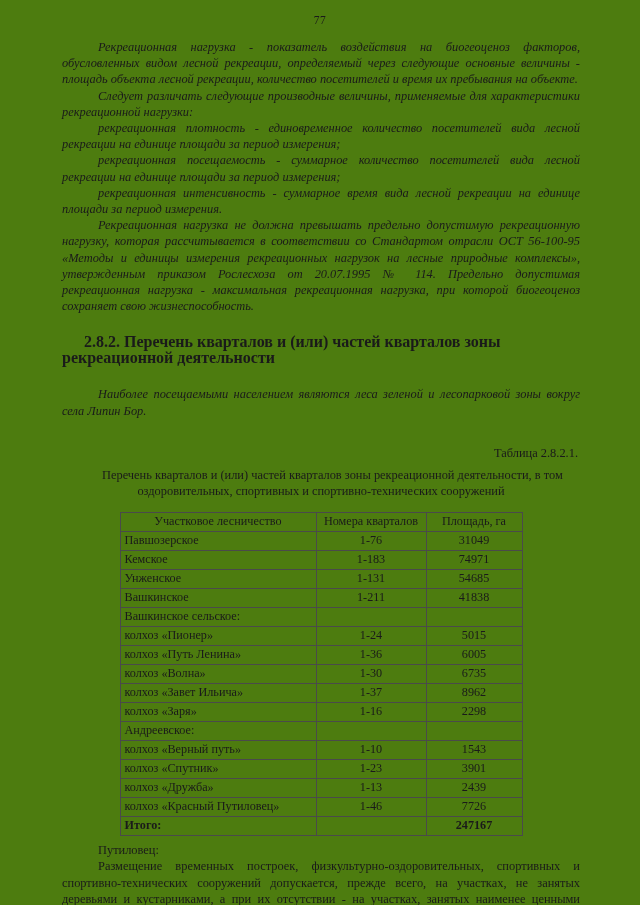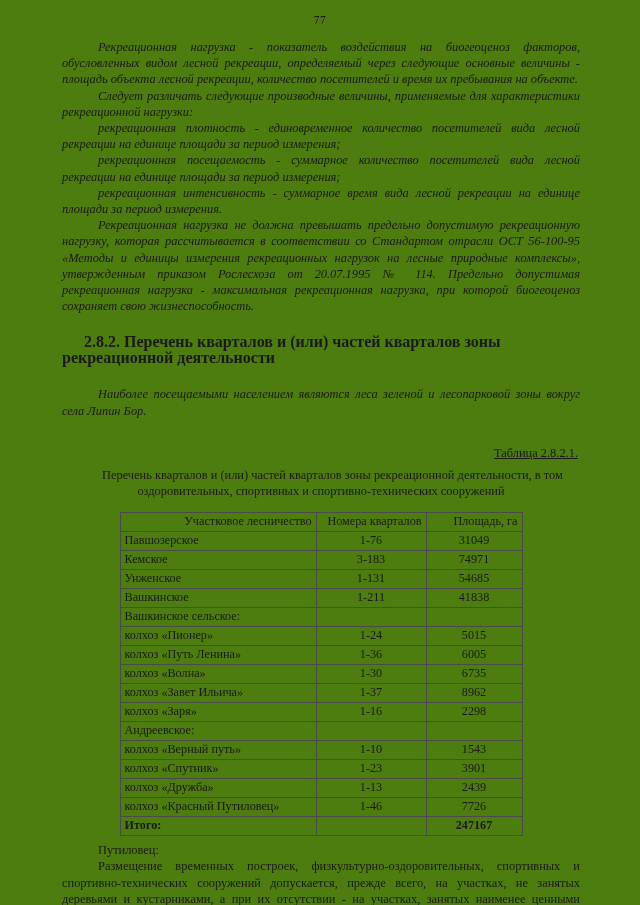--- a/index.html
+++ b/index.html
@@ -49,21 +49,20 @@
     font-weight: bold;
     line-height: 16px;
     text-indent: 22px;
     text-align: left;
   }
   .table-label {
     font-size: 12.4px;
     text-align: right;
     line-height: 16px;
     padding-right: 2px;
-    text-decoration: underline;
   }
   .table-caption {
     font-size: 12.4px;
     line-height: 16.2px;
     text-align: center;
     margin: 0;
     padding: 0 4px;
   }
   .table-caption .cap-line1 { display: block; text-align: justify; text-indent: 36px; }
   .table-caption .cap-line2 { display: block; text-align: justify; }
@@ -77,21 +76,21 @@
     table-layout: fixed;
   }
   table.data-table td, table.data-table th {
     border: 1px solid #4a4a4a;
     padding: 1px 4px 2px 4px;
     line-height: 15px;
     height: 15px;
     font-weight: normal;
   }
   table.data-table th {
-    text-align: right;
+    text-align: center;
   }
   col.c-name  { width: 196px; }
   col.c-num   { width: 110px; }
   col.c-area  { width: 96px; }
   td.name-cell { text-align: left; }
   td.num-cell  { text-align: center; }
   td.area-cell { text-align: center; }
   tr.total-row td { font-weight: bold; }
   td.empty-cell { }
 
@@ -163,21 +162,21 @@
         </tr>
       </thead>
       <tbody id="table-body">
           <tr>
             <td class="name-cell">Павшозерское</td>
             <td class="num-cell">1-76</td>
             <td class="area-cell">31049</td>
           </tr>
           <tr>
             <td class="name-cell">Кемское</td>
-            <td class="num-cell">3-183</td>
+            <td class="num-cell">1-183</td>
             <td class="area-cell">74971</td>
           </tr>
           <tr>
             <td class="name-cell">Унженское</td>
             <td class="num-cell">1-131</td>
             <td class="area-cell">54685</td>
           </tr>
           <tr>
             <td class="name-cell">Вашкинское</td>
             <td class="num-cell">1-211</td>

